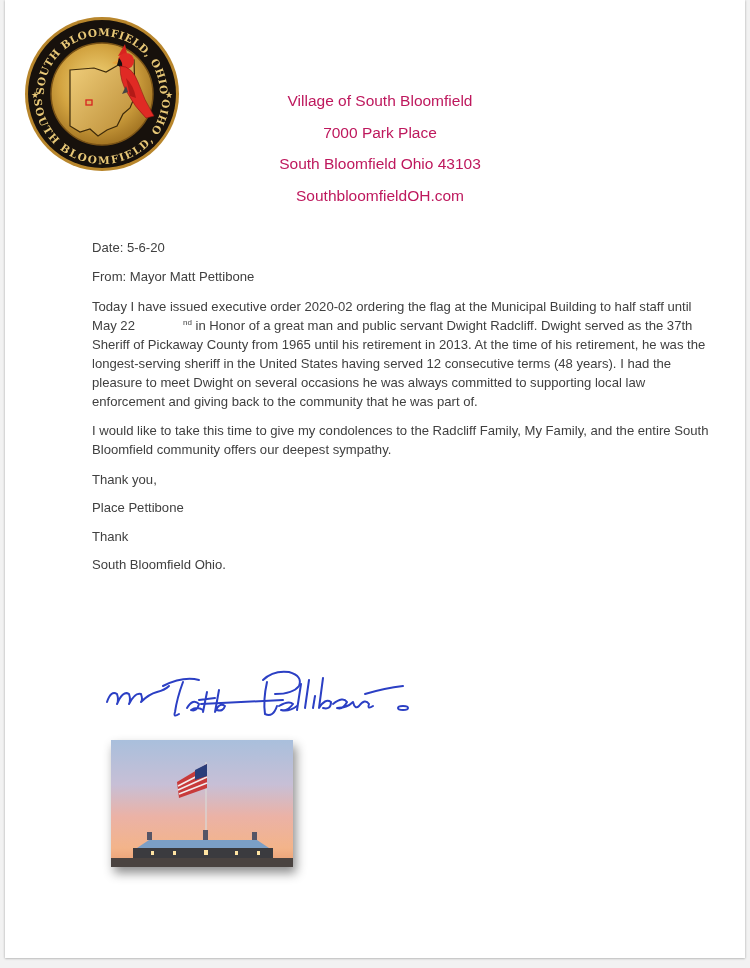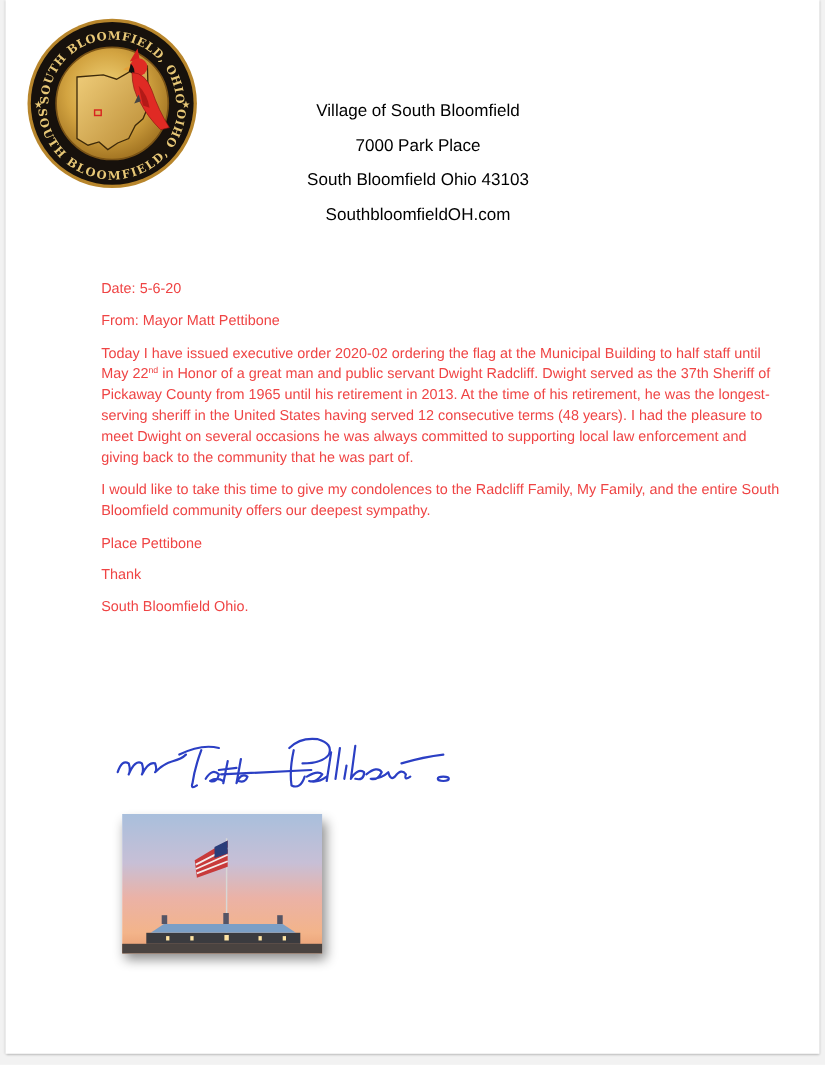--- a/index.html
+++ b/index.html
@@ -11,30 +11,30 @@
   }
   .page {
     position: absolute; left: 5px; top: 0; width: 740px; height: 958px;
     background: #ffffff;
     box-shadow: 0 1px 2px rgba(0,0,0,0.18), 1px 0 2px rgba(0,0,0,0.08), -1px 0 2px rgba(0,0,0,0.08);
     color: #1a1a1a;
   }
   .logo { position: absolute; left: 17px; top: 16px; width: 160px; height: 156px; }
   .letterhead {
     position: absolute; left: 210px; top: 85px; width: 330px;
-    text-align: center; font-size: 15.5px; color: #000000;
+    text-align: center; font-size: 15.5px; color: #be185d;
   }
   .letterhead div { height: 31.7px; line-height: 31.7px; white-space: nowrap; }
   .body-text {
-    position: absolute; left: 87px; top: 250px; width: 620px;
-    font-size: 13.1px; color: #ef4444;
+    position: absolute; left: 87px; top: 236px; width: 620px;
+    font-size: 13.1px; color: #404040;
   }
   .meta-line { height: 28.5px; line-height: 24px; white-space: nowrap; }
   .para { line-height: 19.1px; margin: 4px 0 9px 0; }
-  .para sup { font-size: 8px; line-height: 0; vertical-align: 5px; }
+  .para sup { font-size: 8px; line-height: 0; vertical-align: 5px; margin-left: 48px; }
   .closing-line { height: 28.5px; line-height: 24px; white-space: nowrap; }
   .signature { position: absolute; left: 98px; top: 664px; width: 315px; height: 56px; }
   .photo-wrap {
     position: absolute; left: 106px; top: 740px; width: 182px; height: 127px;
     box-shadow: 3px 6px 10px rgba(0,0,0,0.45);
     filter: blur(0.5px);
   }
   .photo { width: 100%; height: 100%; display: block; }
 </style>
 </head>
@@ -90,20 +90,21 @@
   </div>
 
   <div class="body-text">
     <div class="meta-line">Date: 5-6-20</div>
     <div class="meta-line">From: Mayor Matt Pettibone</div>
 
     <p class="para"><span>Today I have issued executive order 2020-02 ordering the flag at the Municipal Building to half staff until May 22</span><sup>nd</sup><span> in Honor of a great man and public servant Dwight Radcliff. Dwight served as the 37th Sheriff of Pickaway County from 1965 until his retirement in 2013. At the time of his retirement, he was the longest-serving sheriff in the United States having served 12 consecutive terms (48 years). I had the pleasure to meet Dwight on several occasions he was always committed to supporting local law enforcement and giving back to the community that he was part of.</span></p>
 
     <p class="para">I would like to take this time to give my condolences to the Radcliff Family, My Family, and the entire South Bloomfield community offers our deepest sympathy.</p>
 
+    <div class="closing-line">Thank you,</div>
     <div class="closing-line">Place Pettibone</div>
     <div class="closing-line">Thank</div>
     <div class="closing-line">South Bloomfield Ohio.</div>
   </div>
 
   <svg class="signature" viewBox="0 0 315 56">
     <g fill="none" stroke="#2b3fc4" stroke-width="2" stroke-linecap="round" stroke-linejoin="round">
       <path d="M 4 38 Q 8 26 14 30 Q 16 36 14 40 Q 20 26 26 30 Q 28 36 26 40 Q 32 28 38 30 Q 40 36 38 38 Q 46 30 54 28 Q 62 26 66 22"></path>
       <path d="M 60 22 Q 80 12 96 16"></path>
       <path d="M 80 18 Q 74 34 72 48 Q 70 54 76 50"></path>

